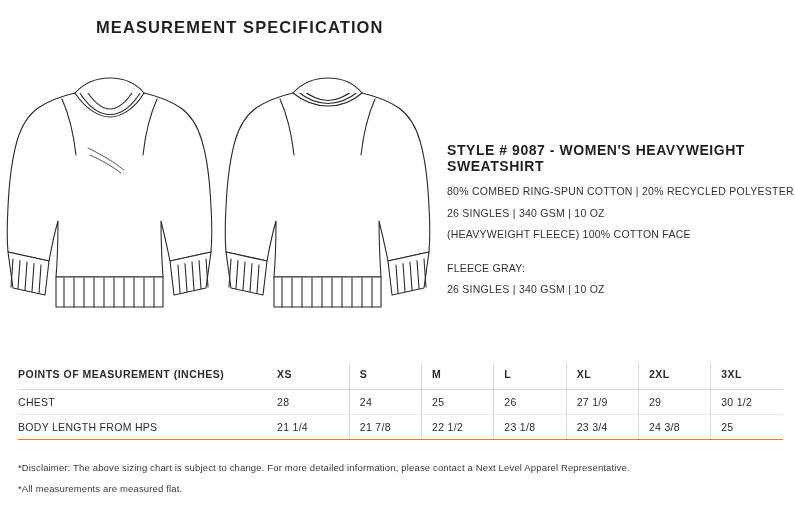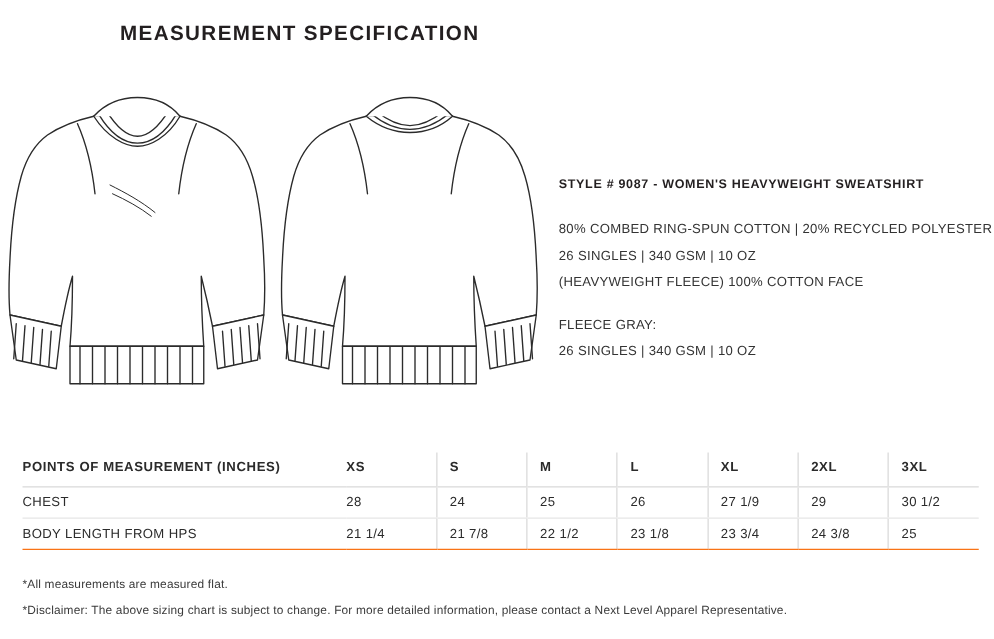--- a/index.html
+++ b/index.html
@@ -28,25 +28,25 @@
     width: 440px; height: 290px;
   }
   .sketch-area svg { display: block; }
 
   .spec-block {
     position: absolute;
     left: 447px; top: 142px;
     width: 348px;
   }
   .spec-title {
-    font-size: 10px;
+    font-size: 14px;
     font-weight: bold;
     letter-spacing: 0.55px;
     color: #231f20;
-    margin-bottom: 24px;
+    margin-bottom: 11px;
   }
   .spec-line {
     font-size: 10.5px;
     letter-spacing: 0.25px;
     color: #333;
     margin-bottom: 9.5px;
     white-space: nowrap;
   }
   .spec-gap { height: 12px; }
 
@@ -229,15 +229,15 @@
         <td class="vline">23 1/8</td>
         <td class="vline">23 3/4</td>
         <td class="vline">24 3/8</td>
         <td class="vline">25</td>
       </tr>
     </tbody>
   </table>
 </div>
 
 <div class="footnotes">
+  <div class="footnote">*Disclaimer: The above sizing chart is subject to change. For more detailed information, please contact a Next Level Apparel Representative.</div>
   <div class="footnote">*All measurements are measured flat.</div>
-  <div class="footnote">*Disclaimer: The above sizing chart is subject to change. For more detailed information, please contact a Next Level Apparel Representative.</div>
 </div>
 
 </body></html>

